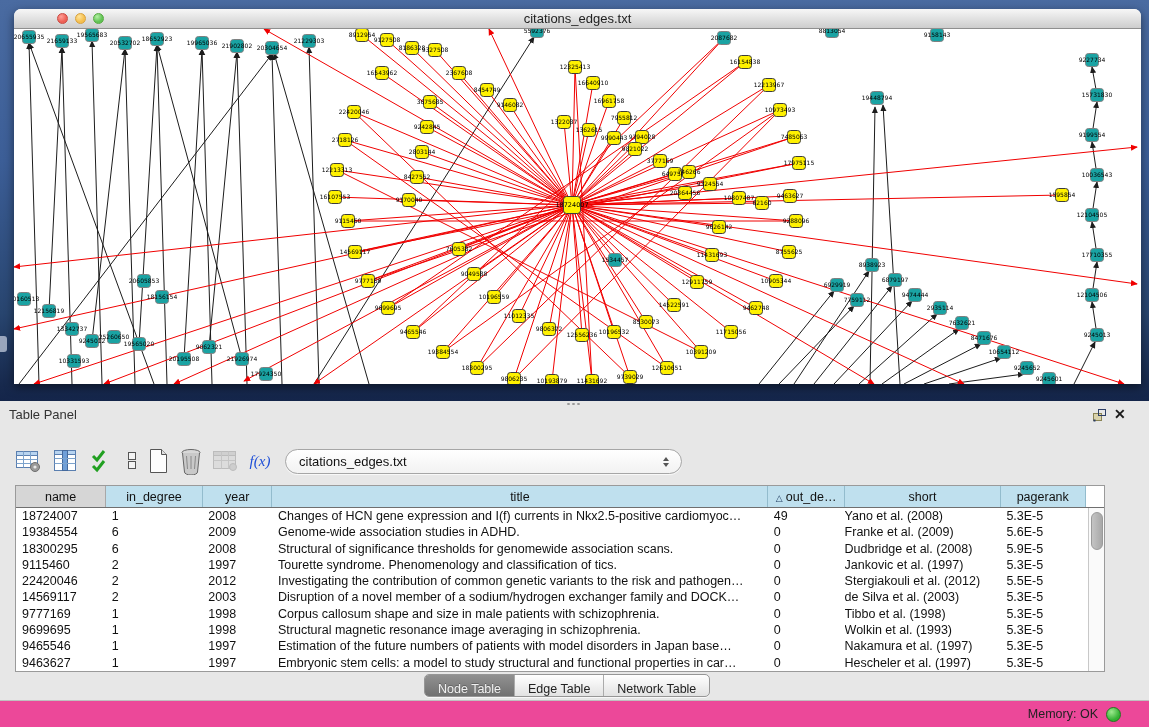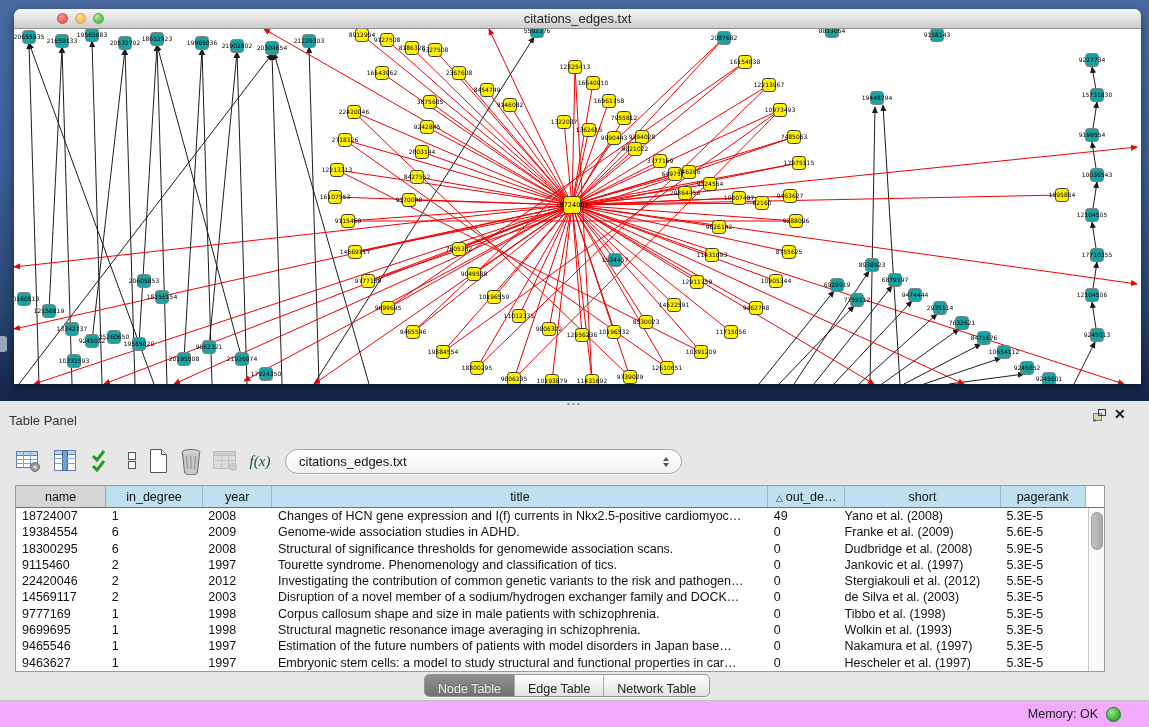--- a/index.html
+++ b/index.html
@@ -22,27 +22,27 @@
   .tl.grn{left:79px;background:radial-gradient(circle at 35% 30%,#b4f0a4,#61c354 60%);border:1px solid #58a942}
   #graph-canvas{position:relative;width:1127px;height:355px;overflow:hidden;background:#fff}
   #graph-svg{display:block}
   #panel-handle{position:absolute;left:0;top:336px;width:7px;height:16px;
     background:#aeb9cc;border-radius:0 3px 3px 0;opacity:.85}
 
   
   #table-panel{position:absolute;left:0;top:401px;width:1149px;height:299px;background:#e7e7e7}
   #splitter-grip{position:absolute;left:566px;top:1px;width:14px;height:4px;
     background:radial-gradient(circle,#9a9a9a 1px,transparent 1.4px);background-size:5px 4px}
-  #panel-title{position:absolute;left:9px;top:12px;font-size:13px;color:#333}
+  #panel-title{position:absolute;left:9px;top:6px;font-size:13px;color:#333}
   #float-icon{position:absolute;left:1092px;top:7px;width:15px;height:15px}
   #close-icon{position:absolute;left:1114px;top:4px;font-size:14px;font-weight:bold;color:#1a1a1a;line-height:18px}
 
   .toolbar-btn{position:absolute;top:44px;width:32px;height:32px;display:flex;
     align-items:center;justify-content:center}
-  #fx-label{font-size:15px;font-style:italic;font-family:"Liberation Serif",serif;color:#14532d}
+  #fx-label{font-size:15px;font-style:italic;font-family:"Liberation Serif",serif;color:#1d4ed8}
 
   #table-combo{position:absolute;left:285px;top:48px;width:397px;height:25px;box-sizing:border-box;
     background:linear-gradient(#ffffff,#f2f2f2);border:1px solid #a6a6a6;border-radius:13px;
     box-shadow:0 1px 1px rgba(255,255,255,.8);display:flex;align-items:center}
   #table-combo .val{font-size:13px;color:#111;padding-left:13px;flex:1}
   .stepper{display:flex;flex-direction:column;gap:2px;margin-right:12px}
   .stepper .up{width:0;height:0;border-left:3.5px solid transparent;border-right:3.5px solid transparent;border-bottom:4.5px solid #555}
   .stepper .down{width:0;height:0;border-left:3.5px solid transparent;border-right:3.5px solid transparent;border-top:4.5px solid #555}
 
   #table-wrap{position:absolute;left:15px;top:84px;width:1090px;height:187px;background:#fff;
@@ -61,21 +61,21 @@
     background:linear-gradient(90deg,#c4c4c4,#a8a8a8);border:1px solid #9a9a9a}
 
   #tabs{position:absolute;left:424px;top:273px;height:21px;display:flex;
     border:1px solid #969696;border-radius:5px;overflow:hidden;background:linear-gradient(#ffffff,#e2e2e2);
     box-shadow:0 1px 0 rgba(255,255,255,.7)}
   .seg-item{padding:4px 13px;line-height:21px;font-size:12.5px;color:#222;border-left:1px solid #ababab;white-space:nowrap}
   .seg-item:first-child{border-left:none}
   .seg-item.active{background:linear-gradient(#919191,#717171);color:#f0f0f0;text-shadow:0 -1px 0 rgba(0,0,0,.25)}
 
   
-  #status-bar{position:absolute;left:0;top:700px;width:1149px;height:27px;background:#f0abfc;
+  #status-bar{position:absolute;left:0;top:700px;width:1149px;height:27px;background:#ec4899;
     border-top:1px solid #bfbfbf;box-sizing:border-box;display:flex;align-items:center;justify-content:flex-end}
   #memory-label{font-size:12.5px;color:#222;margin-right:8px}
   #memory-dot{width:13px;height:13px;border-radius:50%;margin-right:28px;
     background:radial-gradient(circle at 35% 30%,#9dea8e,#33b133 65%);border:1px solid #1d7a1d}
 </style>
 </head>
 <body>
 
 <div id="network-frame">
   <div id="graph-window">

